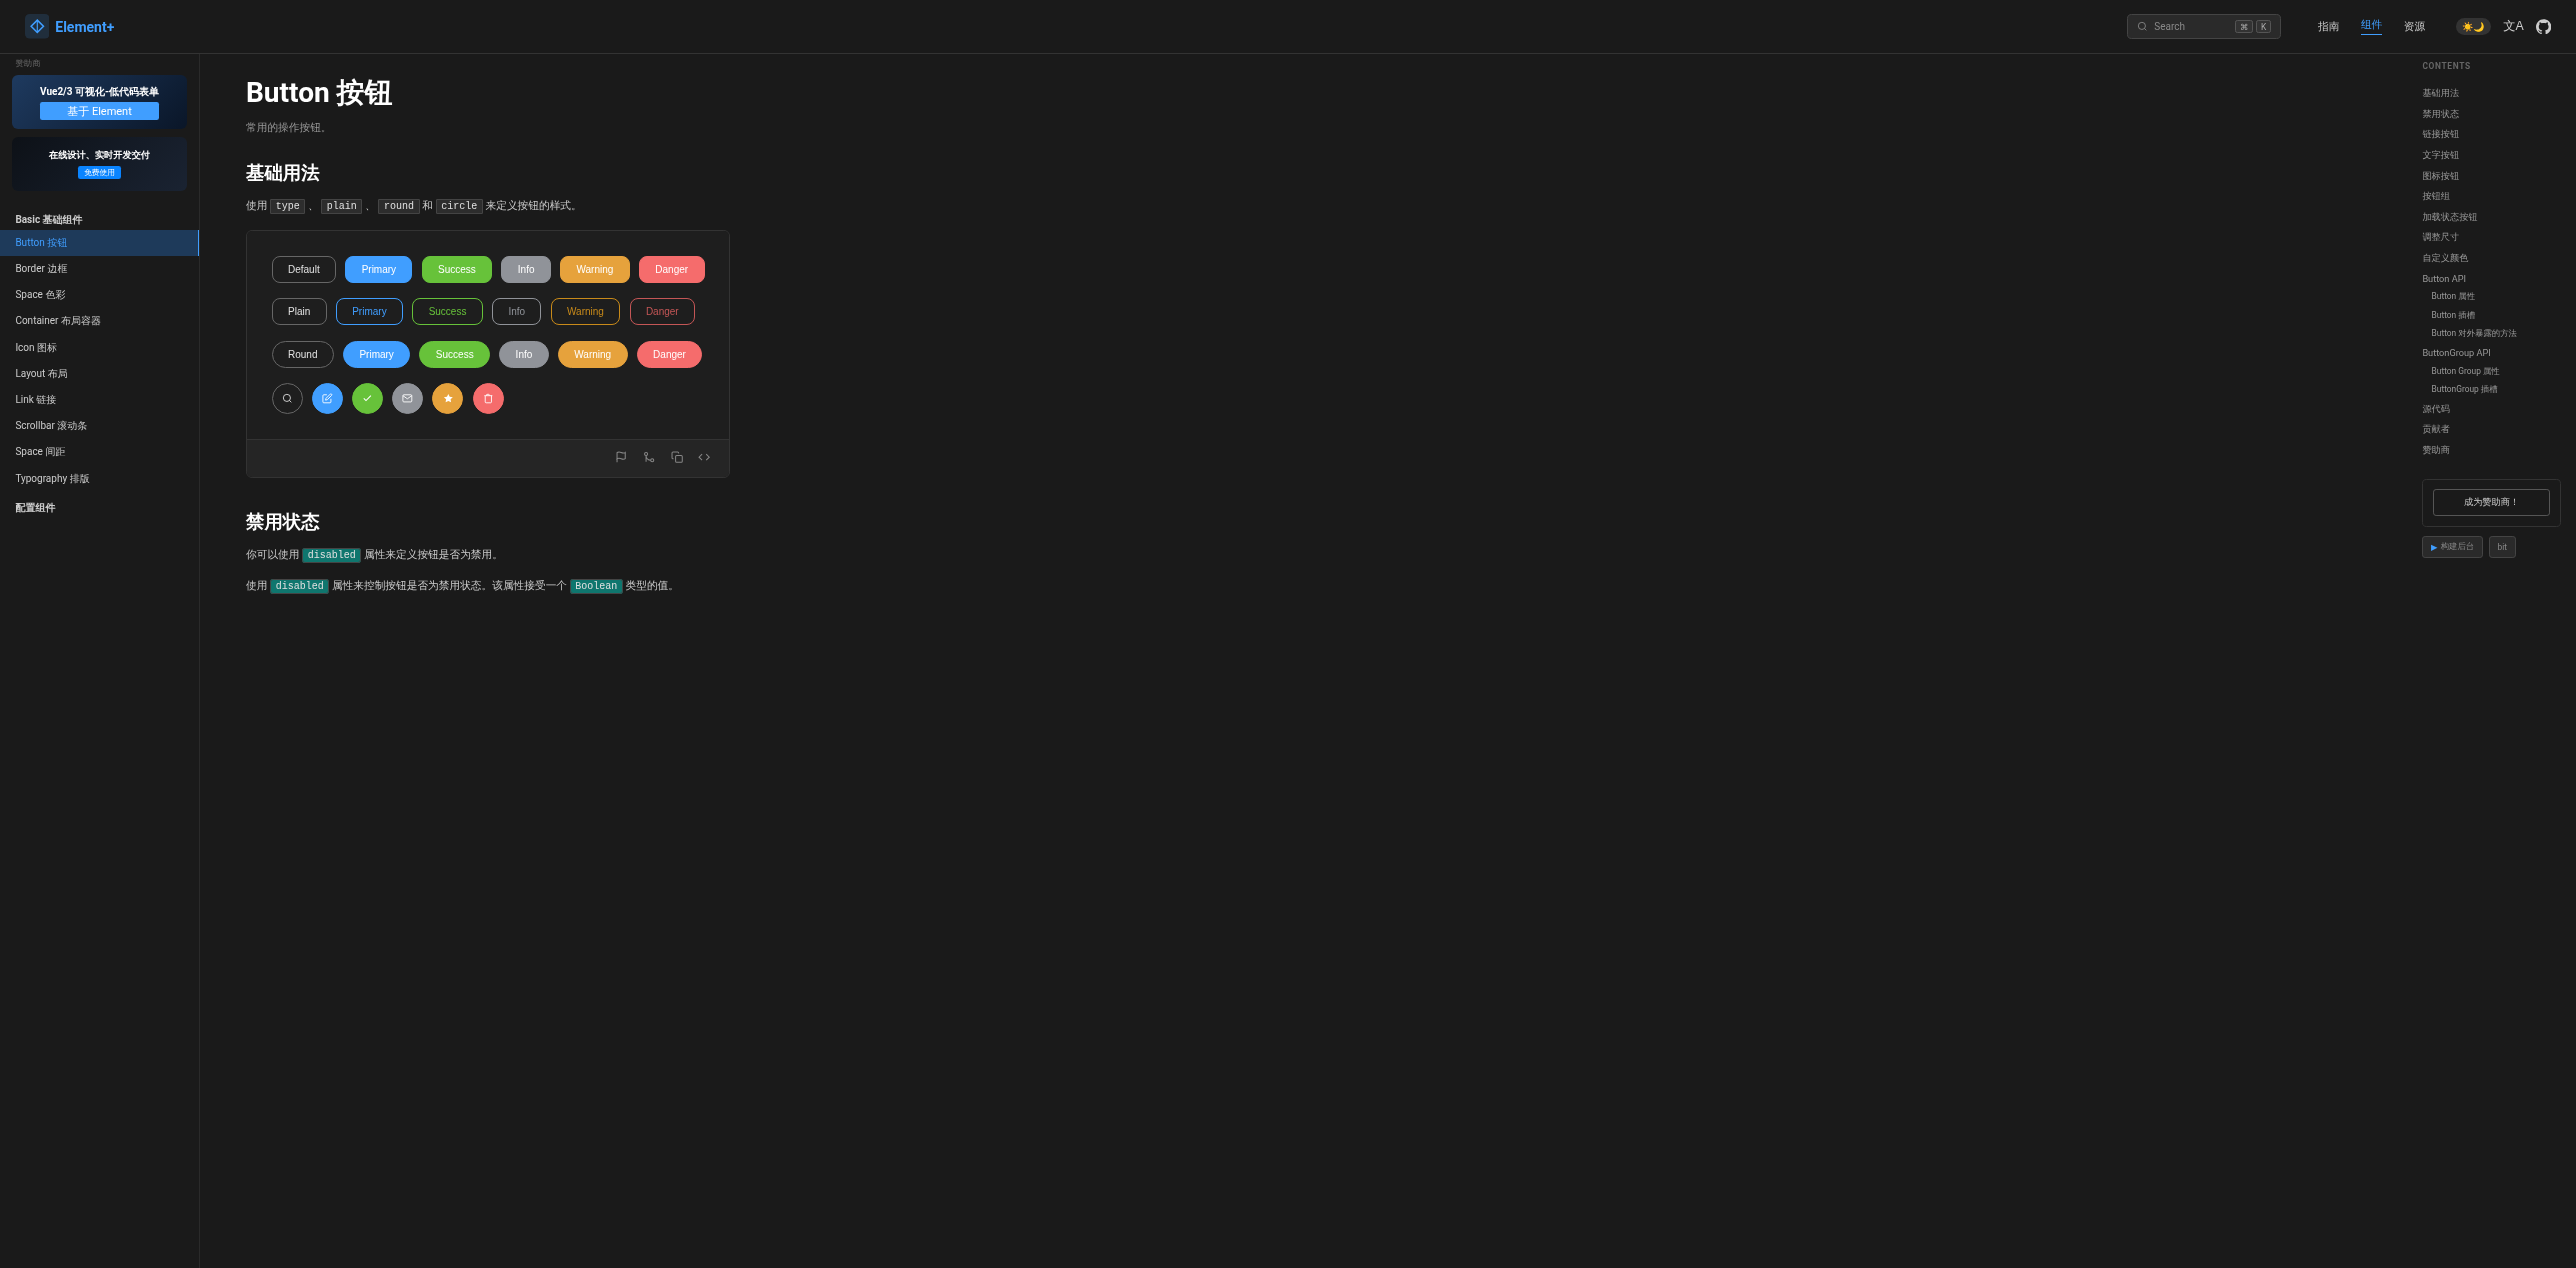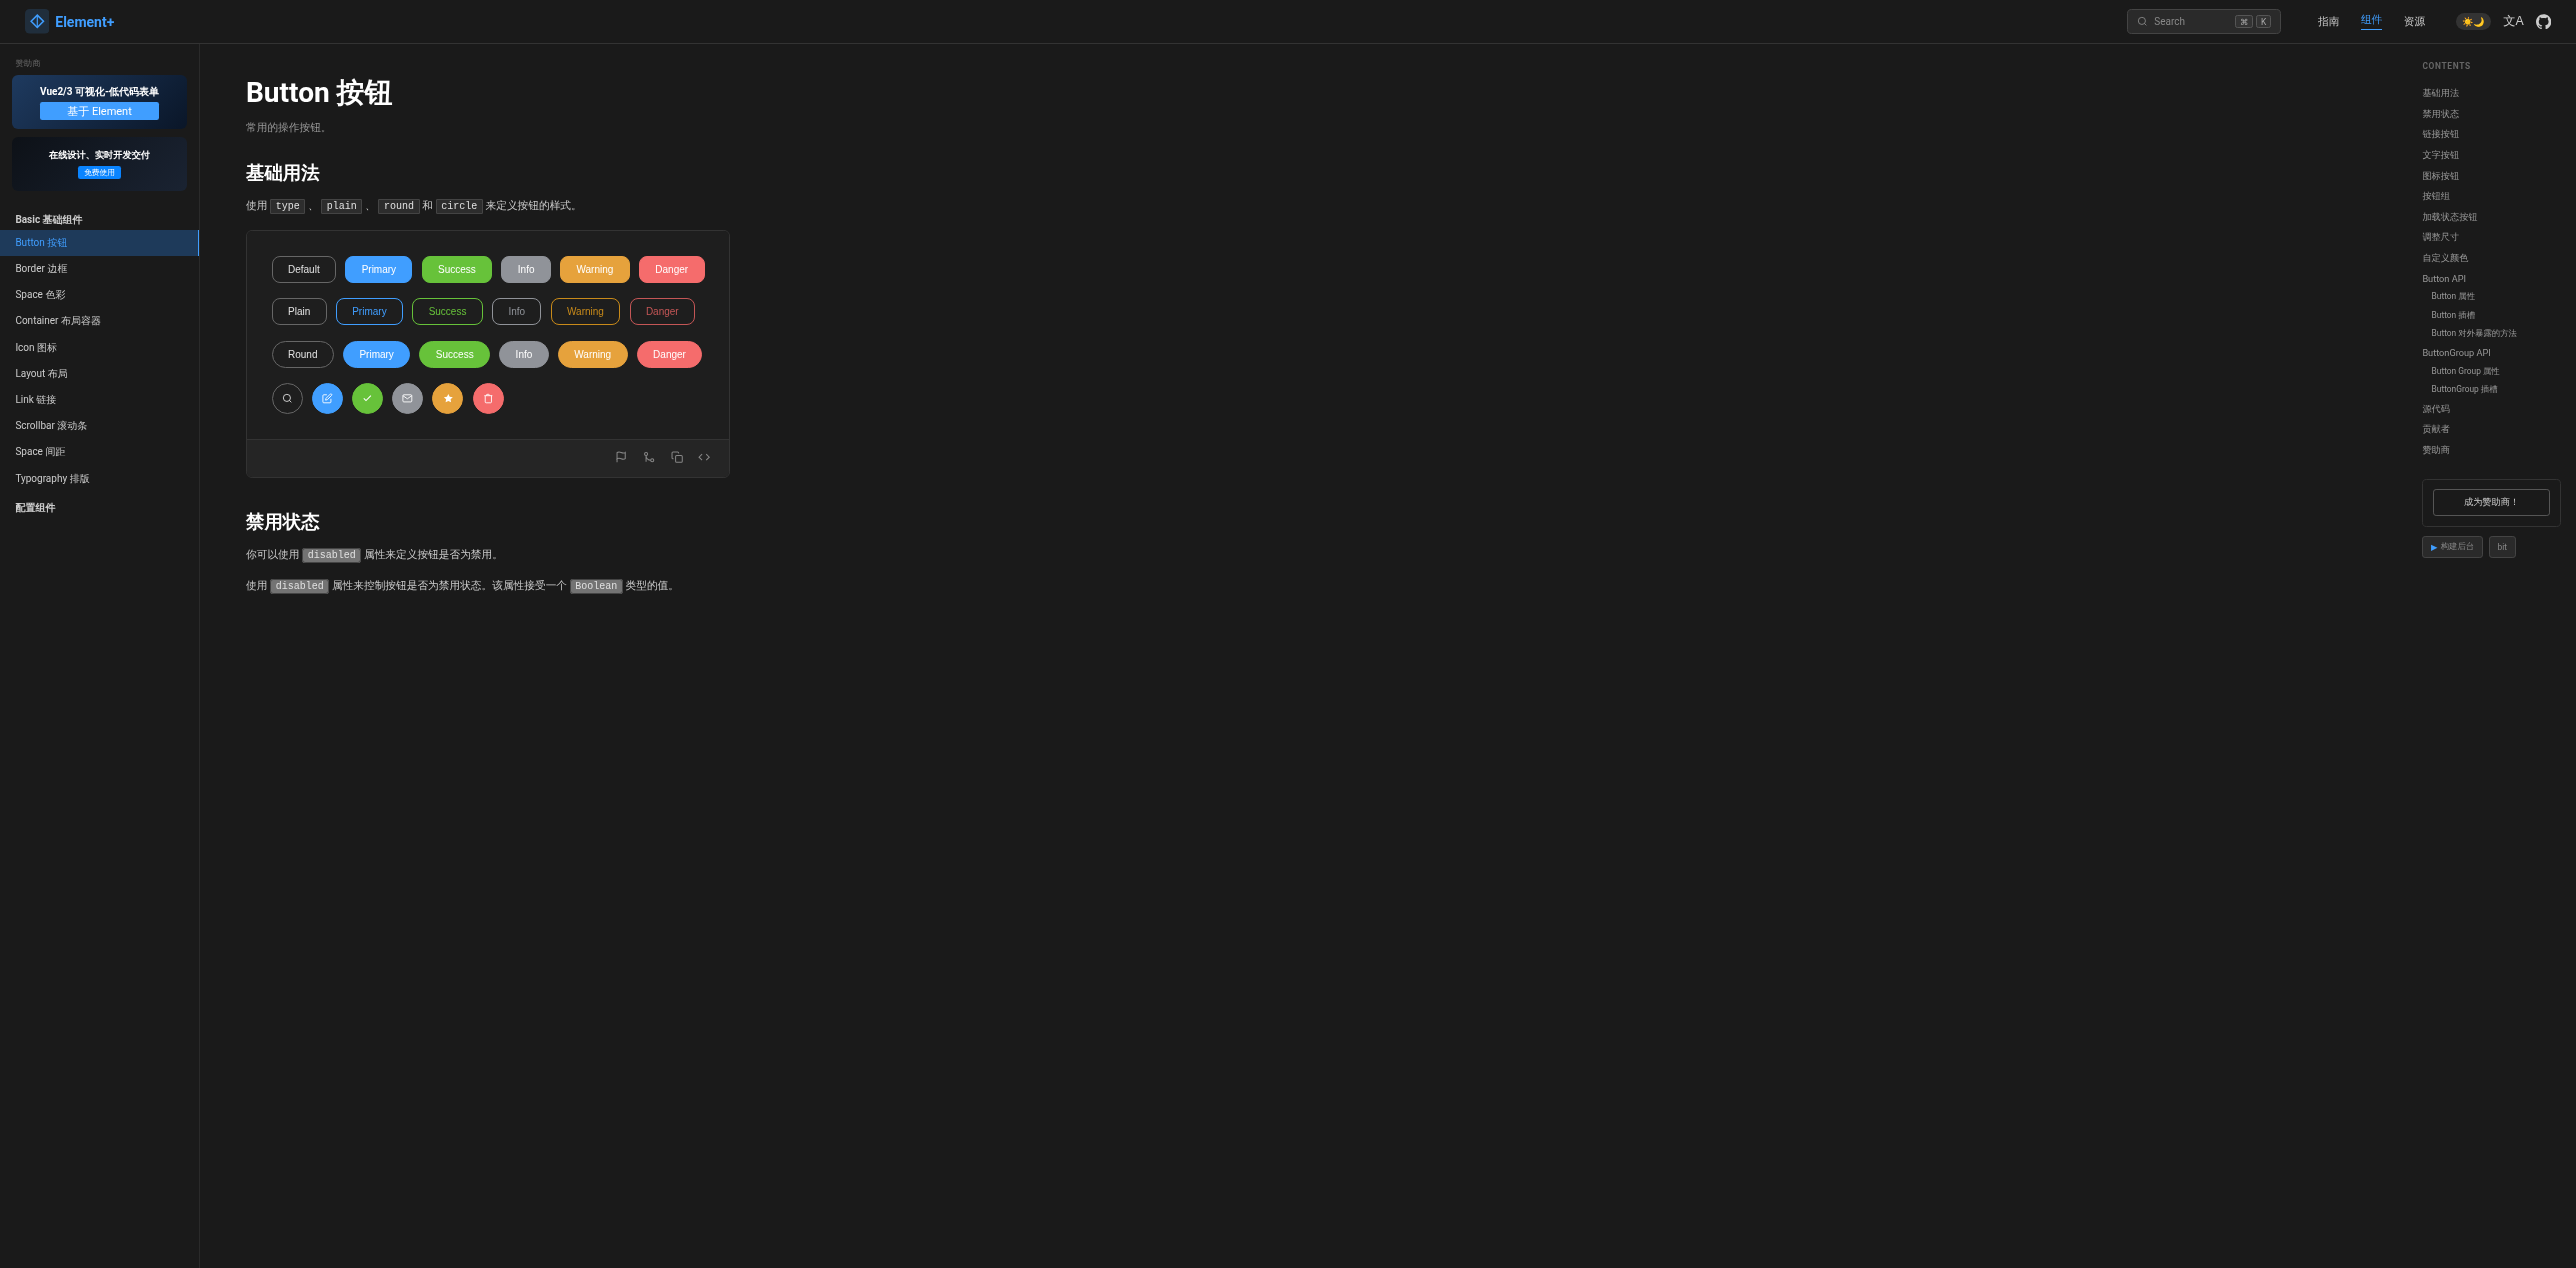--- a/index.html
+++ b/index.html
@@ -6,21 +6,21 @@
     body {
       font-family: -apple-system, BlinkMacSystemFont, 'Segoe UI', Roboto, sans-serif;
       background: #1a1a1a;
       color: #e0e0e0;
       font-size: 10.7px;
     }
     
     .nav {
       position: fixed;
       top: 0; left: 0; right: 0;
-      height: 44px;
+      height: 54px;
       background: #1a1a1a;
       border-bottom: 0.8px solid #333;
       display: flex;
       align-items: center;
       padding: 0 24.6px;
       z-index: 100;
       gap: 18.4px;
     }
     .nav-logo {
       display: flex;
@@ -359,21 +359,21 @@
       font-weight: 700;
       color: #fff;
       margin-bottom: 12.3px;
     }
     .disabled-desc {
       color: #ccc;
       font-size: 10.7px;
       line-height: 1.7;
     }
     .disabled-desc code {
-      background: #737373;
+      background: #0f766e;
       border: 0.8px solid #444;
       border-radius: 3.1px;
       padding: 0.8px 4.6px;
       font-family: 'Courier New', monospace;
       font-size: 10px;
       color: #e0e0e0;
       text-align: center;
     }
 
     .github-icon svg { width: 15.4px; height: 15.4px; fill: #ccc; }

